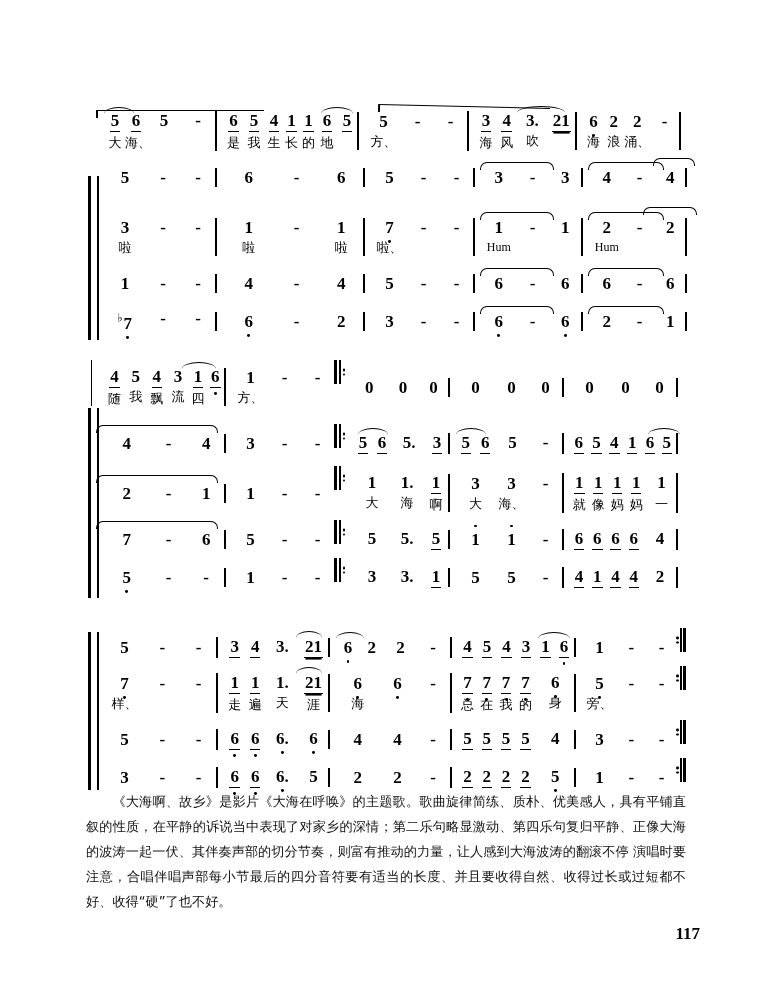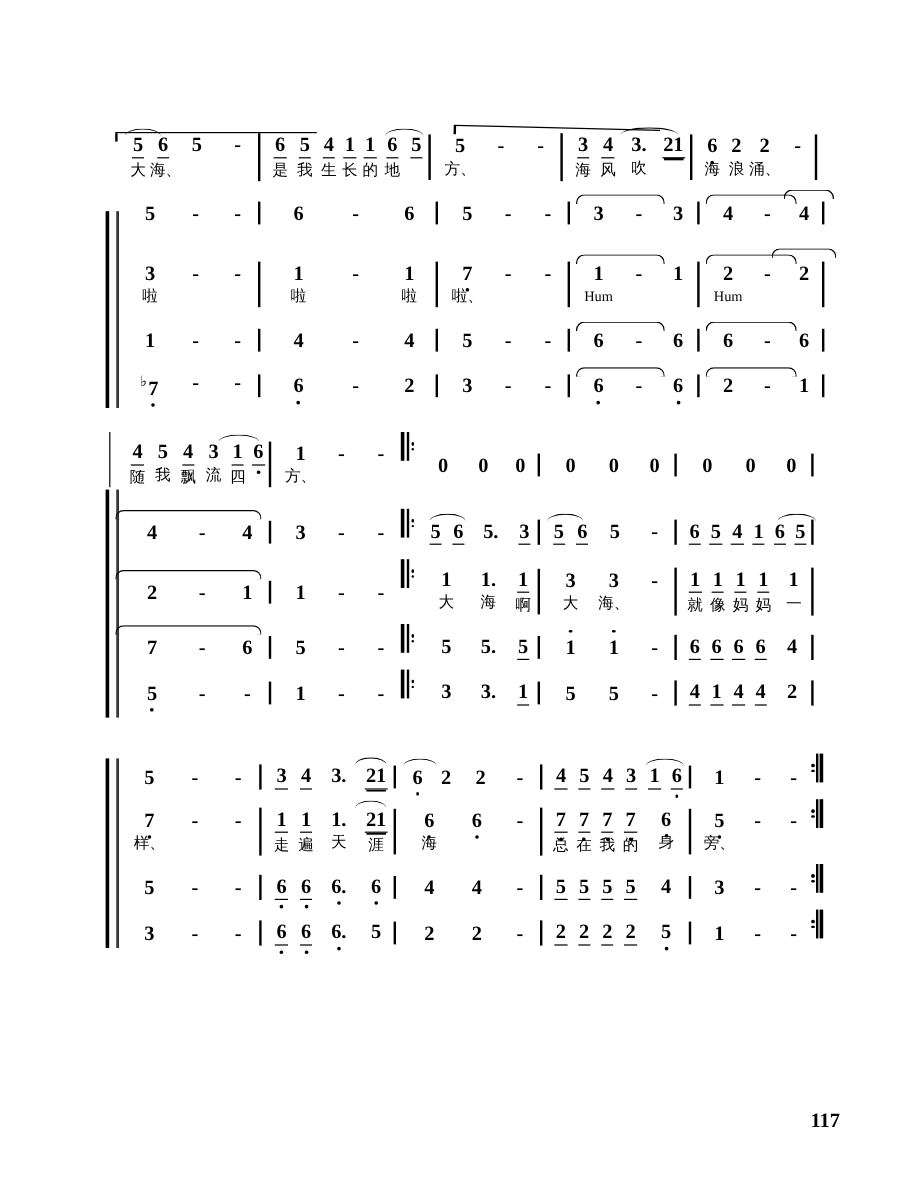--- a/index.html
+++ b/index.html
@@ -852,15 +852,18 @@
               <i></i>
               <i></i>
             </span>
             <span class="thin" style="left:4px;"></span>
             <span class="thick" style="left:7px;"></span>
           </div>
       </div>
     </div>
   </div>
 
+  <div class="prose">
+    <p>《大海啊、故乡》是影片《大海在呼唤》的主题歌。歌曲旋律简练、质朴、优美感人，具有平铺直叙的性质，在平静的诉说当中表现了对家乡的深情；第二乐句略显激动、第四乐句复归平静、正像大海的波涛一起一伏、其伴奏声部的切分节奏，则富有推动的力量，让人感到大海波涛的翻滚不停  演唱时要注意，合唱伴唱声部每小节最后的四分音符要有适当的长度、并且要收得自然、收得过长或过短都不好、收得“硬”了也不好。</p>
+  </div>
 
   <div class="pageno">117</div>
 </div>
 
 </body></html>

